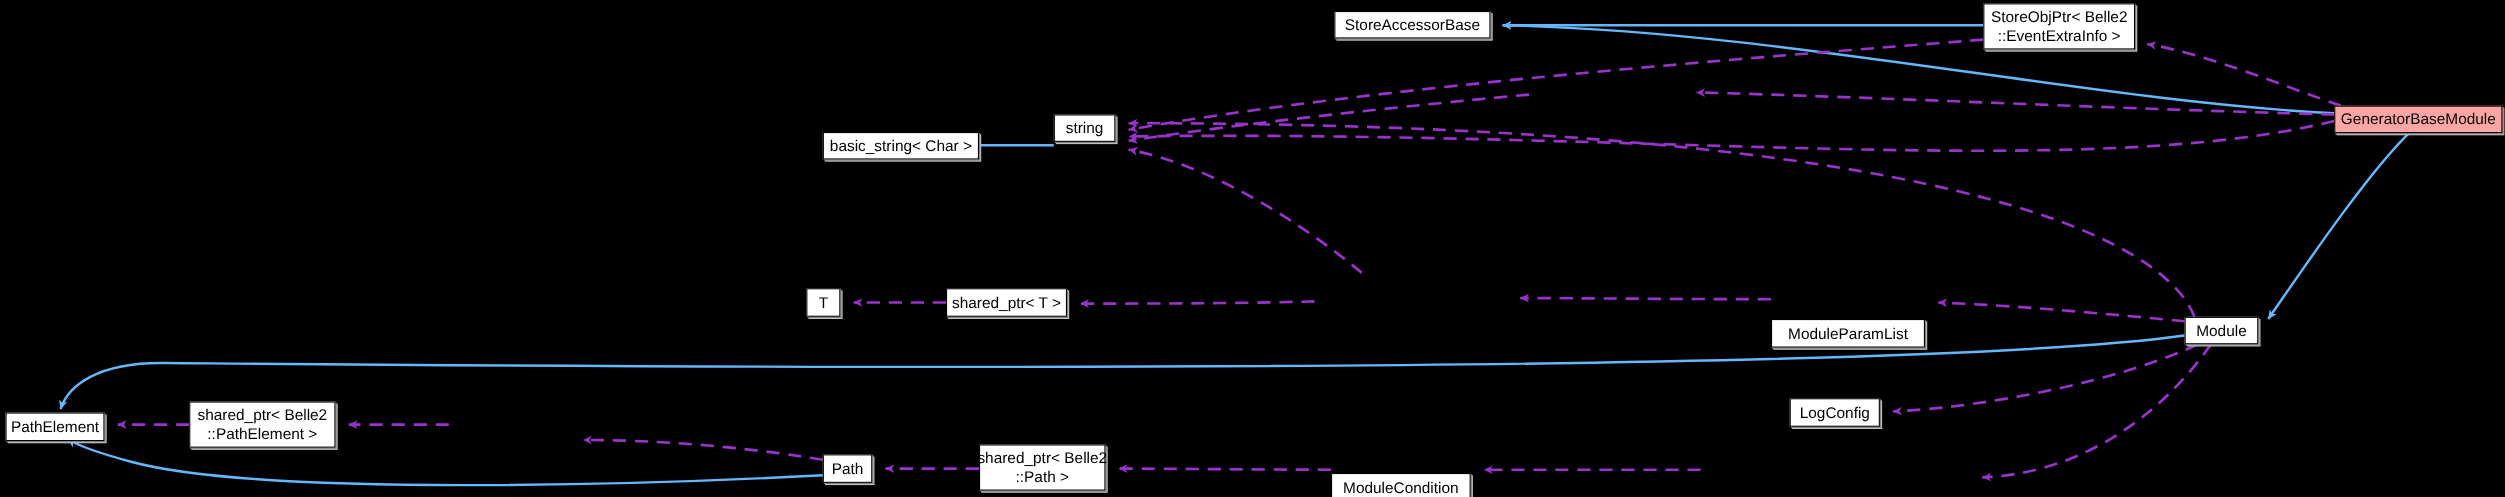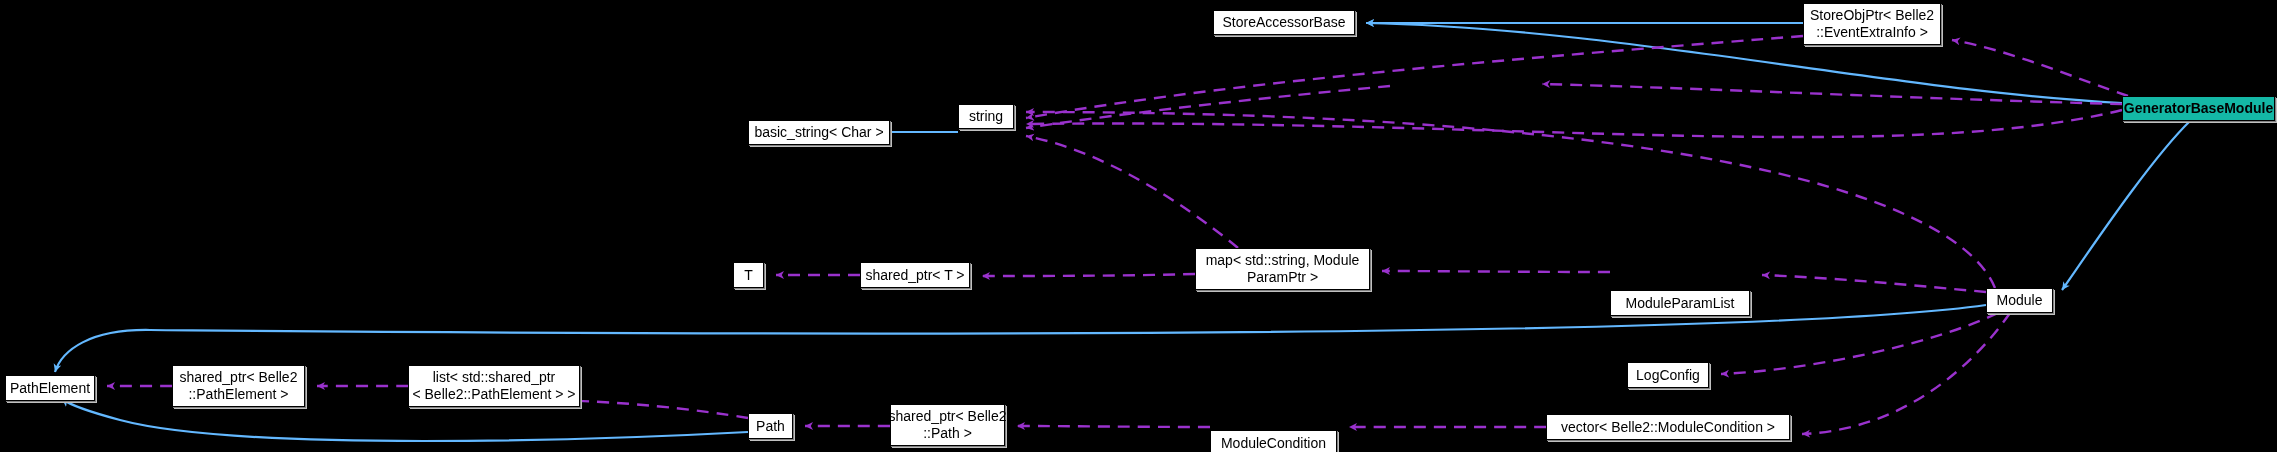--- a/index.html
+++ b/index.html
@@ -32,22 +32,21 @@
     line-height: 17px;
     display: flex;
     align-items: center;
     justify-content: center;
     text-align: center;
     white-space: pre;
     box-shadow: 1px 1px 0 0 #808080, 2px 2px 0 0 #c0c0c0;
     z-index: 5;
   }
   .node.highlight {
-    background: #14b8a6;
-    font-weight: bold;
+    background: #fca5a5;
   }
 </style>
 </head>
 <body>
 
 <div id="canvas">
   <svg id="edges" xmlns="http://www.w3.org/2000/svg">
     <defs>
       <marker id="arrow-blue" markerWidth="9" markerHeight="9" refX="8" refY="4.5" orient="auto" markerUnits="userSpaceOnUse">
         <path d="M8,4.5 L0,0.6 L2.2,4.5 L0,8.4 Z" fill="#63b8ff"></path>
@@ -90,28 +89,23 @@
   </svg>
 
   <div class="node" style="left: 1213px; top: 10px; width: 142px; height: 25px;">StoreAccessorBase</div>
   <div class="node" style="left: 1803px; top: 3px; width: 138px; height: 42px;">StoreObjPtr&lt; Belle2
 ::EventExtraInfo &gt;</div>
   <div class="node highlight" style="left: 2122px; top: 96px; width: 153px; height: 25px;">GeneratorBaseModule</div>
   <div class="node" style="left: 708px; top: 120px; width: 142px; height: 25px; margin-left: 40px;">basic_string&lt; Char &gt;</div>
   <div class="node" style="left: 958px; top: 104px; width: 56px; height: 25px;">string</div>
   <div class="node" style="left: 733px; top: 262px; width: 31px; height: 26px;">T</div>
   <div class="node" style="left: 860px; top: 262px; width: 110px; height: 26px;">shared_ptr&lt; T &gt;</div>
-  <div class="node" style="left: 1195px; top: 248px; width: 175px; height: 42px;">map&lt; std::string, Module
-ParamPtr &gt;</div>
   <div class="node" style="left: 1610px; top: 262px; width: 140px; height: 26px; margin-top: 28px;">ModuleParamList</div>
   <div class="node" style="left: 1986px; top: 288px; width: 67px; height: 25px; text-align: right;">Module</div>
   <div class="node" style="left: 1627px; top: 362px; width: 82px; height: 26px;">LogConfig</div>
   <div class="node" style="left: 5px; top: 375px; width: 90px; height: 26px;">PathElement</div>
   <div class="node" style="left: 172px; top: 365px; width: 133px; height: 42px;">shared_ptr&lt; Belle2
 ::PathElement &gt;</div>
-  <div class="node" style="left: 408px; top: 365px; width: 172px; height: 42px;">list&lt; std::shared_ptr
-&lt; Belle2::PathElement &gt; &gt;</div>
   <div class="node" style="left: 748px; top: 413px; width: 45px; height: 26px;">Path</div>
   <div class="node" style="left: 890px; top: 404px; width: 115px; height: 42px;">shared_ptr&lt; Belle2
 ::Path &gt;</div>
   <div class="node" style="left: 1210px; top: 430px; width: 127px; height: 26px;">ModuleCondition</div>
-  <div class="node" style="left: 1546px; top: 414px; width: 244px; height: 26px;">vector&lt; Belle2::ModuleCondition &gt;</div>
 </div>
 
 </body></html>

